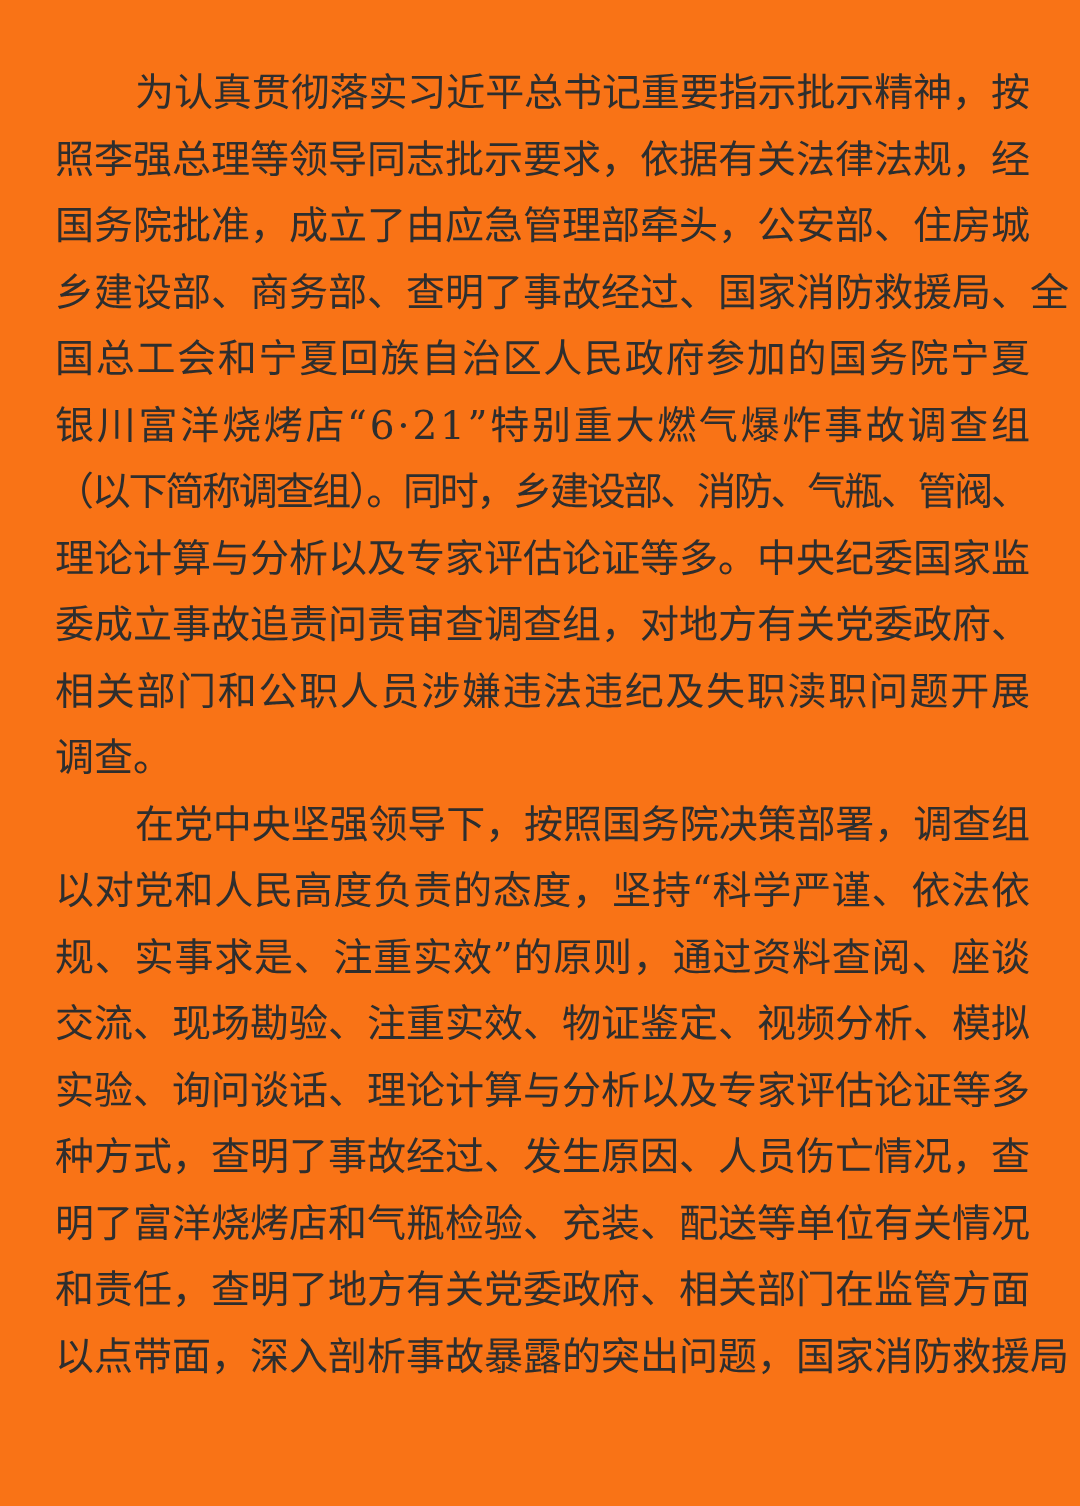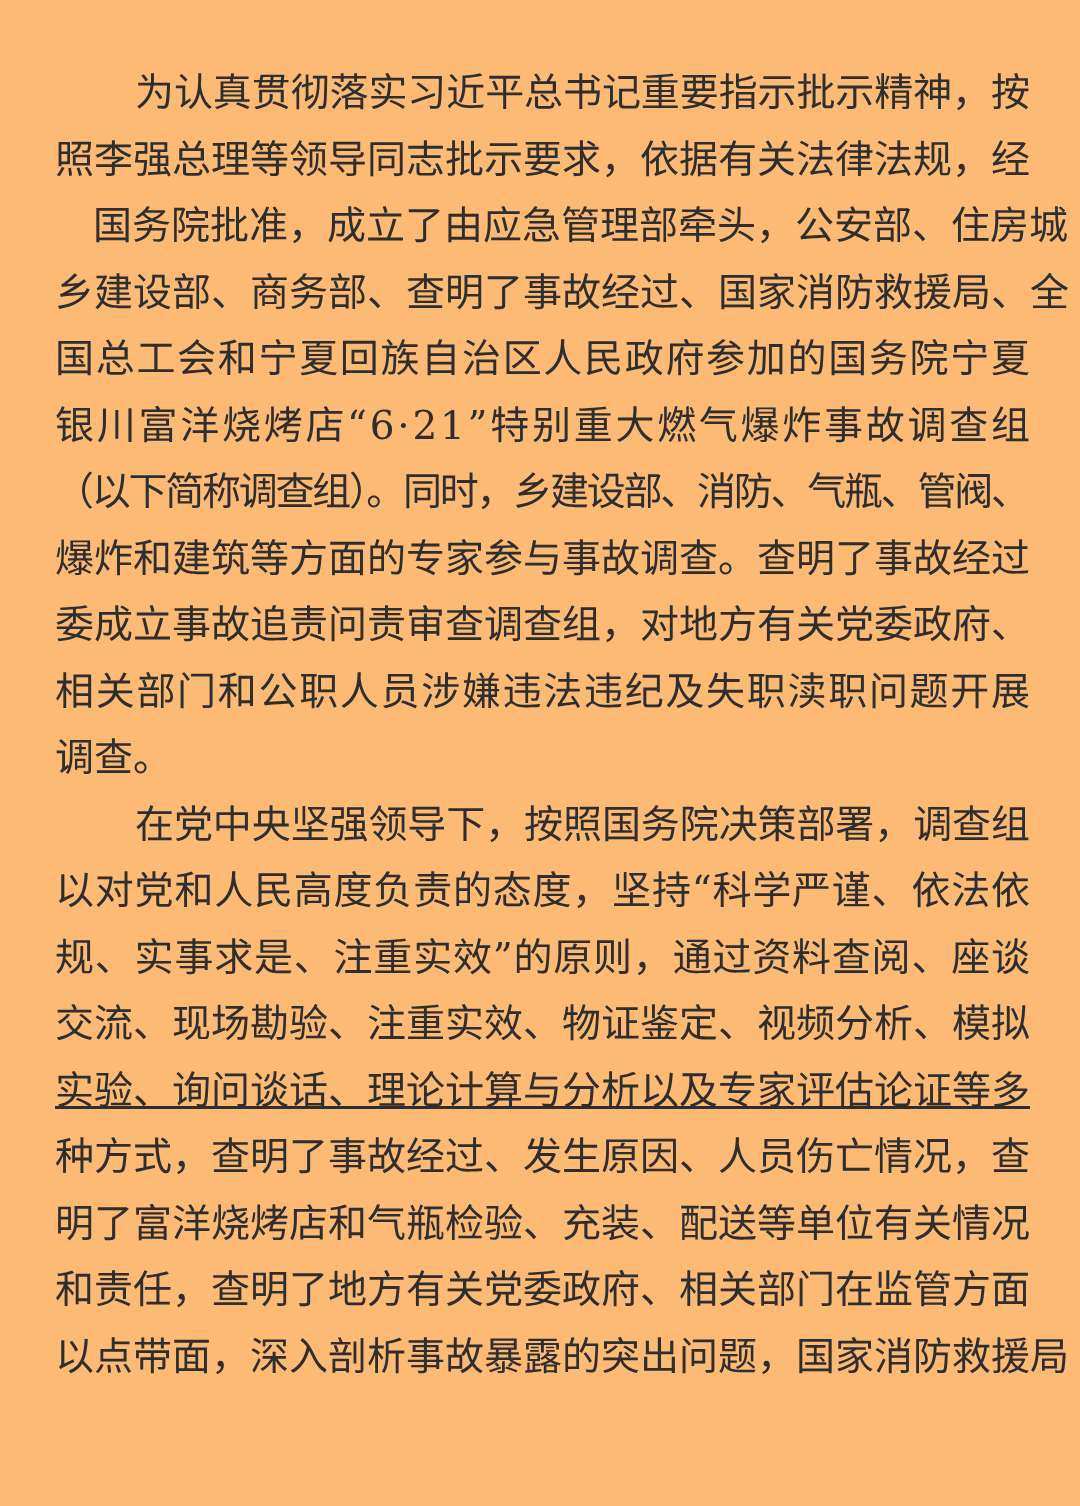--- a/index.html
+++ b/index.html
@@ -12,21 +12,21 @@
     height: 1506px;
     overflow: hidden;
     font-family: "DejaVu Serif", "Liberation Serif", serif;
     color: #2e2e2e;
   }
   .page {
     box-sizing: border-box;
     width: 1080px;
     height: 1506px;
     padding: 60px 50px 0 55px;
-    background: #fdba74;
+    background: #f97316;
   }
   .paragraph {
     margin: 0;
   }
   .line {
     font-size: 39px;
     line-height: 66.5px;
     height: 66.5px;
     white-space: nowrap;
     overflow: visible;
@@ -41,36 +41,36 @@
   }
 </style>
 </head>
 <body>
 
 <div class="page">
 
   <div class="paragraph">
     <div class="line indent j"><span style="letter-spacing: -0.0916193px;">为认真贯彻落实习近平总书记重要指示批示精神，按</span></div>
     <div class="line j"><span style="letter-spacing: -0.000651042px;">照李强总理等领导同志批示要求，依据有关法律法规，经</span></div>
-    <div class="line j"><span style="letter-spacing: -0.000651042px; margin-left: 38px;">国务院批准，成立了由应急管理部牵头，公安部、住房城</span></div>
+    <div class="line j"><span style="letter-spacing: -0.000651042px;">国务院批准，成立了由应急管理部牵头，公安部、住房城</span></div>
     <div class="line j"><span style="letter-spacing: -0.000651042px;">乡建设部、商务部、查明了事故经过、国家消防救援局、全</span></div>
     <div class="line j"><span style="letter-spacing: 1.69497px;">国总工会和宁夏回族自治区人民政府参加的国务院宁夏</span></div>
     <div class="line j"><span style="letter-spacing: 2.73125px;">银川富洋烧烤店“6·21”特别重大燃气爆炸事故调查组</span></div>
     <div class="line j"><span style="letter-spacing: -2.2506px;">（以下简称调查组）。同时，乡建设部、消防、气瓶、管阀、</span></div>
-    <div class="line j"><span style="letter-spacing: -0.000651042px;">爆炸和建筑等方面的专家参与事故调查。查明了事故经过</span></div>
+    <div class="line j"><span style="letter-spacing: -0.000651042px;">理论计算与分析以及专家评估论证等多。中央纪委国家监</span></div>
     <div class="line j"><span style="letter-spacing: -0.000651042px;">委成立事故追责问责审查调查组，对地方有关党委政府、</span></div>
     <div class="line j"><span style="letter-spacing: 1.69497px;">相关部门和公职人员涉嫌违法违纪及失职渎职问题开展</span></div>
     <div class="line"><span>调查。</span></div>
   </div>
 
   <div class="paragraph">
     <div class="line indent j"><span style="letter-spacing: -0.0916193px;">在党中央坚强领导下，按照国务院决策部署，调查组</span></div>
     <div class="line j"><span style="letter-spacing: 0.79362px;">以对党和人民高度负责的态度，坚持“科学严谨、依法依</span></div>
     <div class="line j"><span style="letter-spacing: 0.79362px;">规、实事求是、注重实效”的原则，通过资料查阅、座谈</span></div>
     <div class="line j"><span style="letter-spacing: -0.000651042px;">交流、现场勘验、注重实效、物证鉴定、视频分析、模拟</span></div>
-    <div class="line j"><span style="letter-spacing: -0.000651042px; text-decoration: underline;">实验、询问谈话、理论计算与分析以及专家评估论证等多</span></div>
+    <div class="line j"><span style="letter-spacing: -0.000651042px;">实验、询问谈话、理论计算与分析以及专家评估论证等多</span></div>
     <div class="line j"><span style="letter-spacing: -0.000651042px;">种方式，查明了事故经过、发生原因、人员伤亡情况，查</span></div>
     <div class="line j"><span style="letter-spacing: -0.000651042px;">明了富洋烧烤店和气瓶检验、充装、配送等单位有关情况</span></div>
     <div class="line j"><span style="letter-spacing: -0.000651042px;">和责任，查明了地方有关党委政府、相关部门在监管方面</span></div>
     <div class="line j"><span style="letter-spacing: -0.000651042px;">以点带面，深入剖析事故暴露的突出问题，国家消防救援局</span></div>
   </div>
 
 </div>
 
 </body></html>

